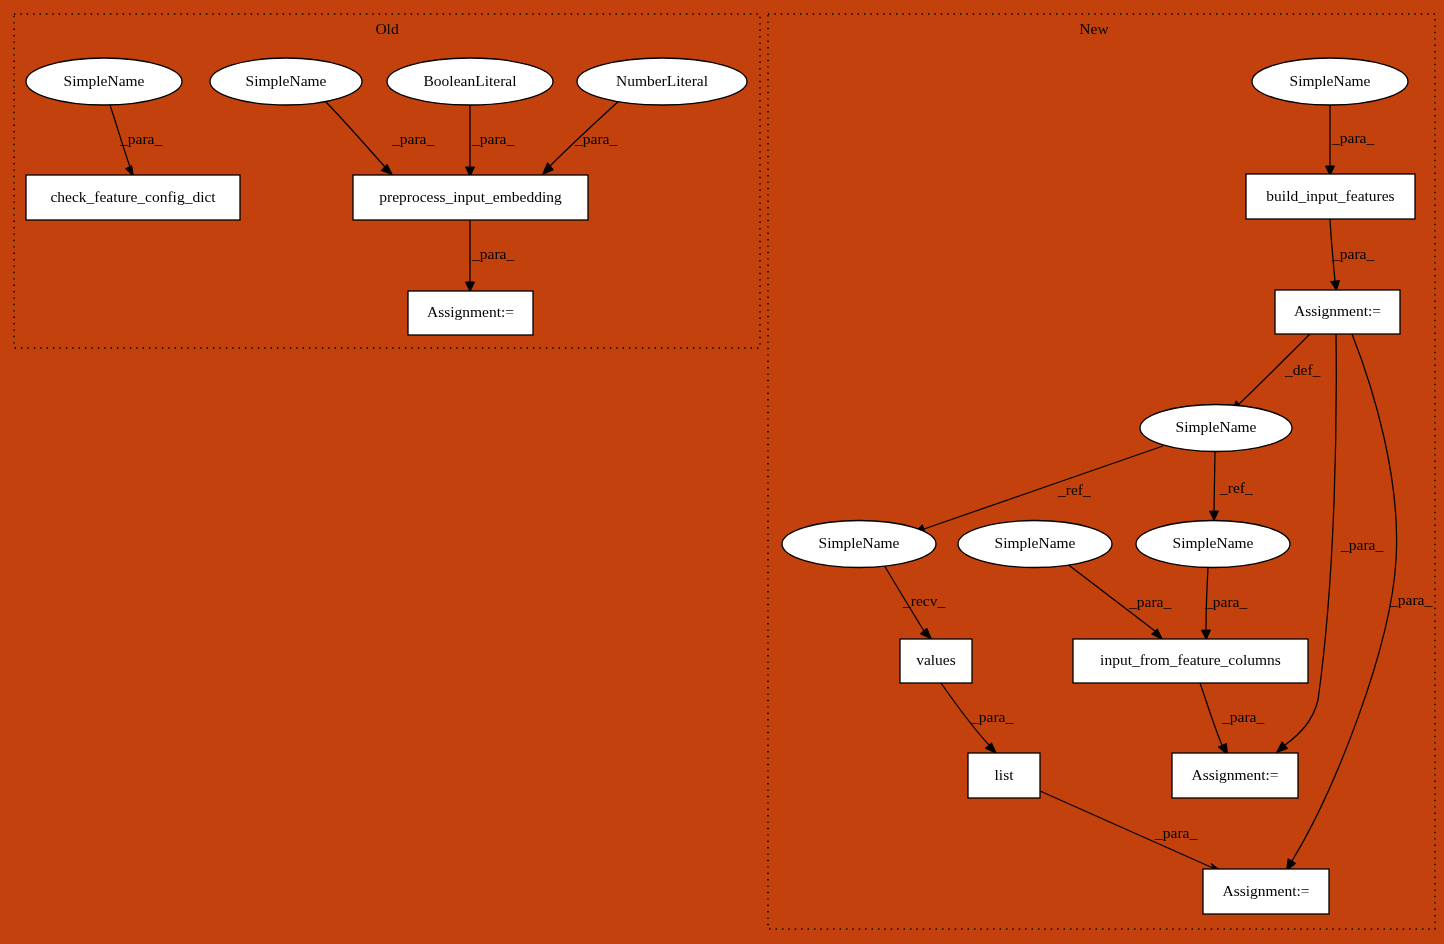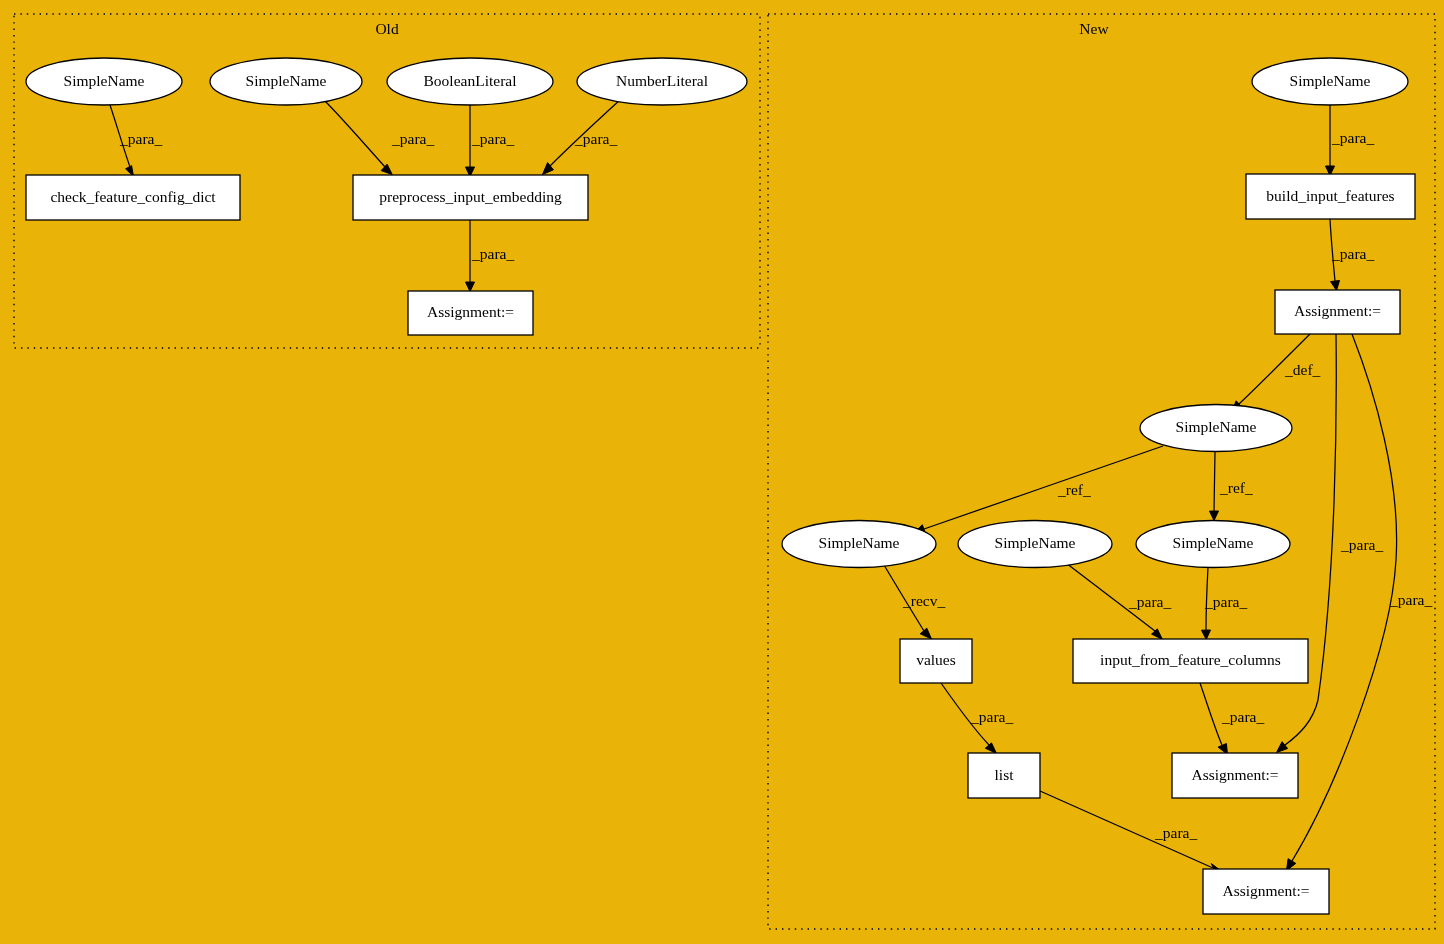--- a/index.html
+++ b/index.html
@@ -4,21 +4,21 @@
 <style>
   html, body {
     margin: 0;
     padding: 0;
     background: #ffffff;
   }
   #canvas {
     position: relative;
     width: 1444px;
     height: 944px;
-    background: #eab308;
+    background: #c2410c;
     font-family: "Liberation Serif", "DejaVu Serif", serif;
     overflow: hidden;
   }
   svg#graph {
     position: absolute;
     left: 0;
     top: 0;
     width: 1444px;
     height: 944px;
   }

